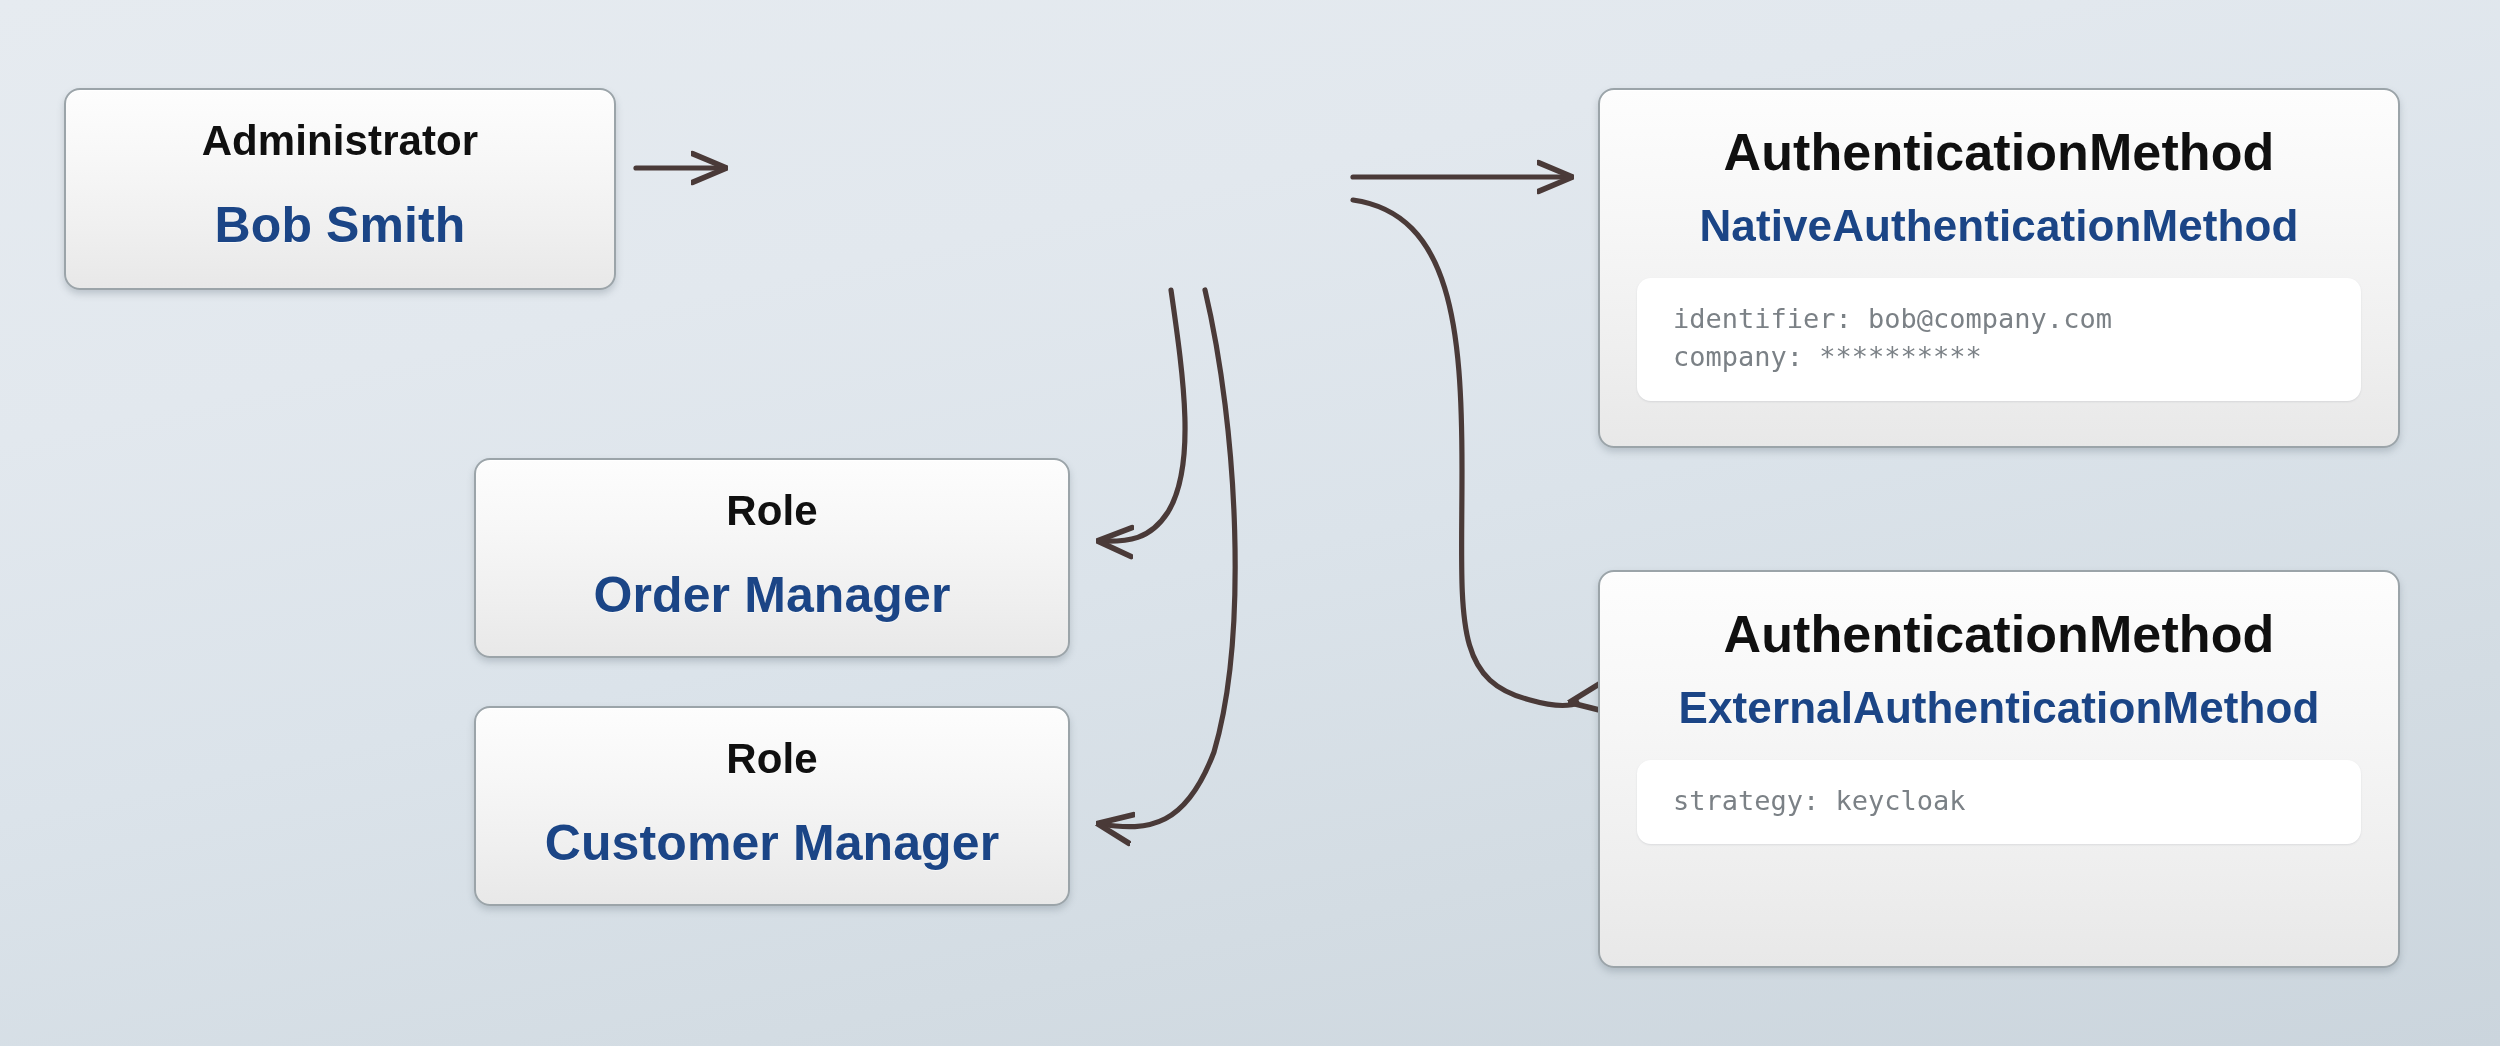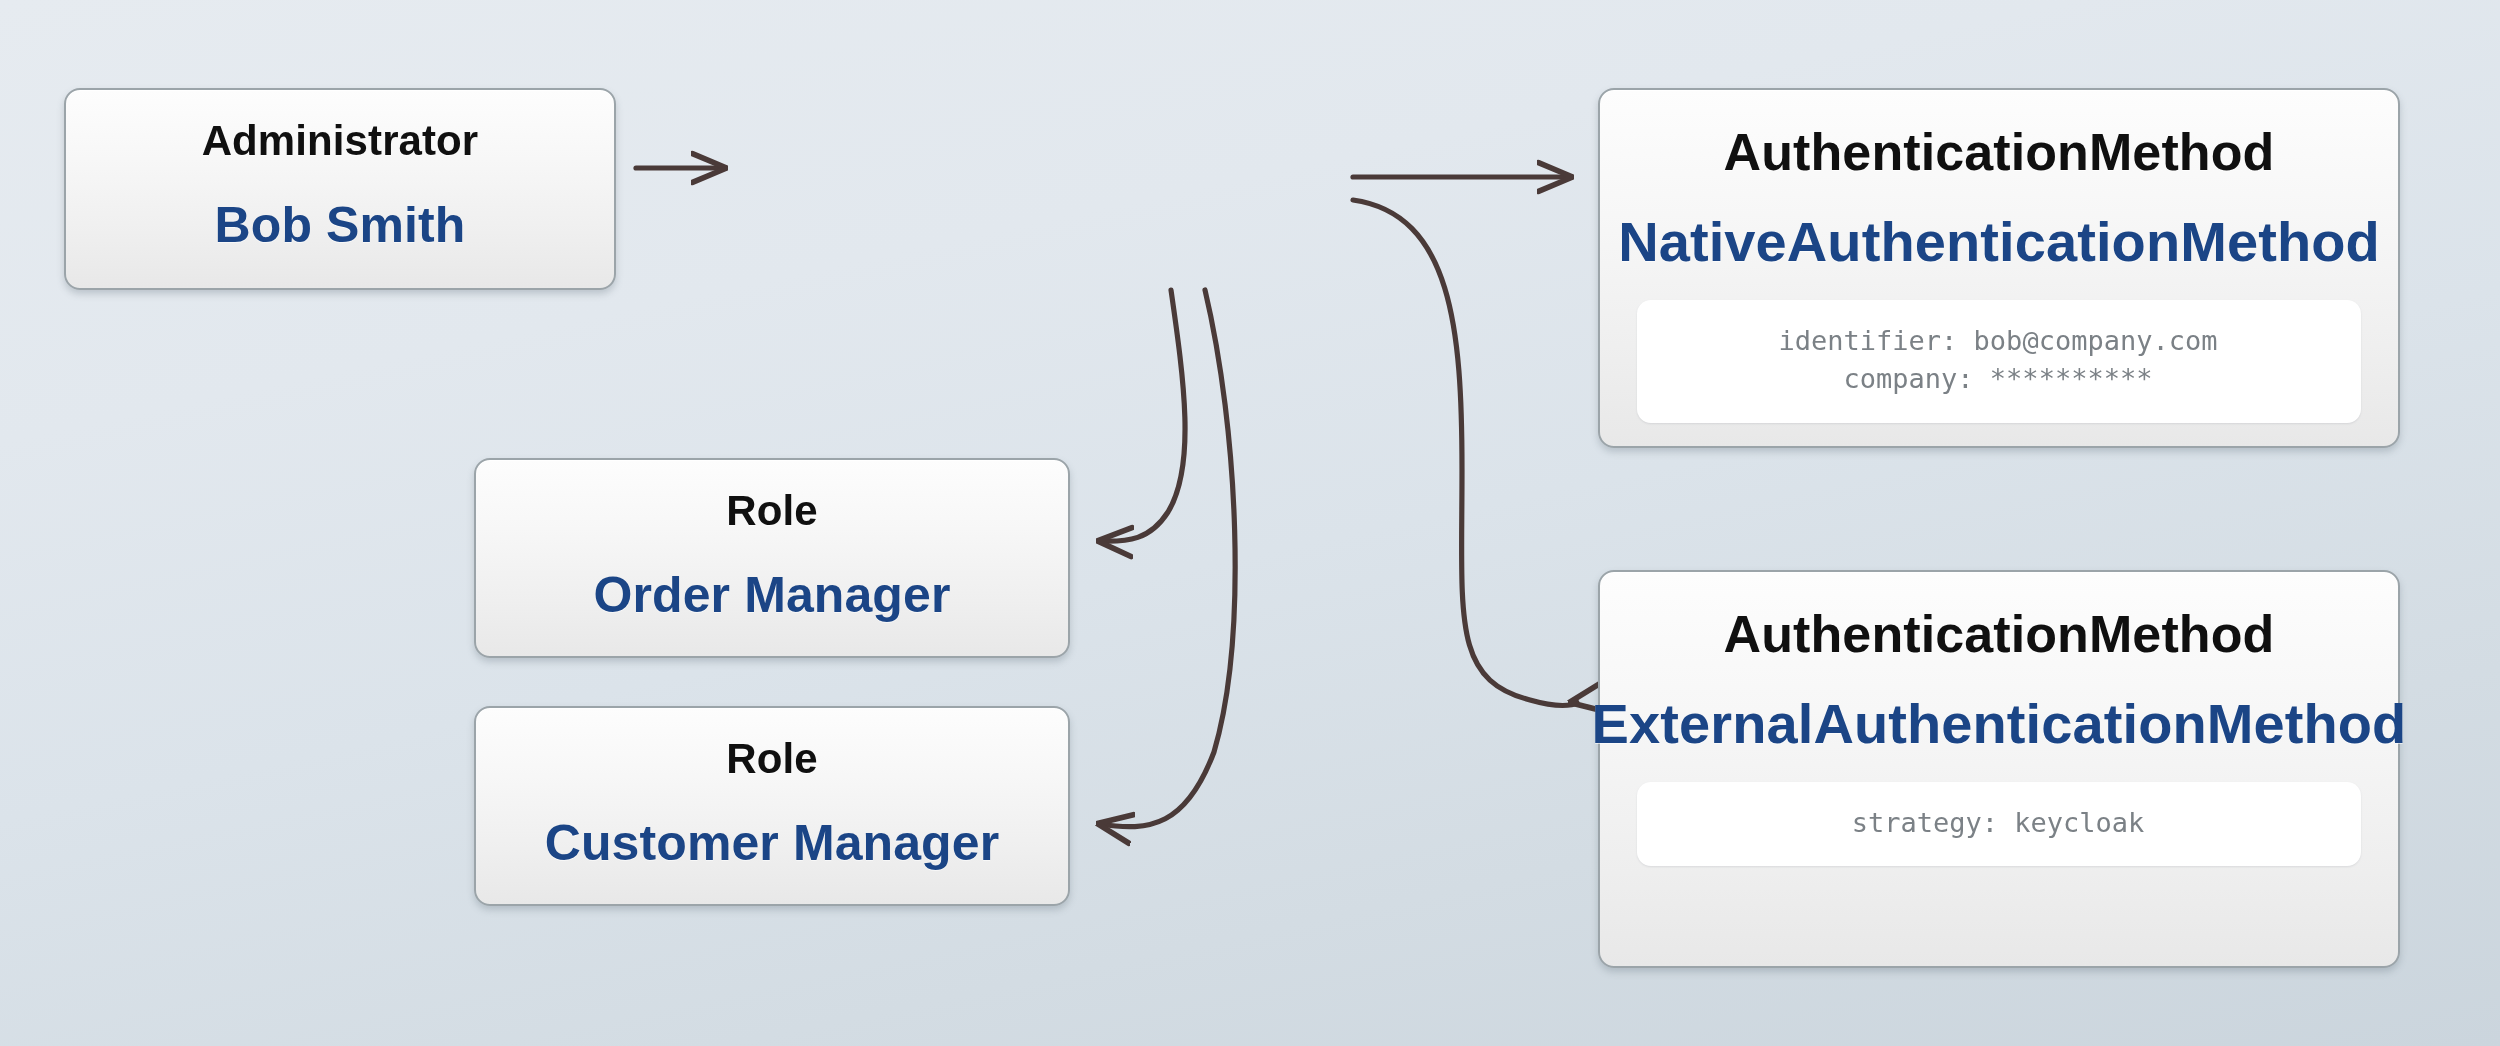--- a/index.html
+++ b/index.html
@@ -2,21 +2,21 @@
 <html><head>
 <meta charset="utf-8">
 <style>
   html,body{margin:0;padding:0;}
   body{
     width:2500px;height:1046px;overflow:hidden;
     font-family:"Liberation Sans", sans-serif;
     background:linear-gradient(168deg,#e6ebf0 0%,#e2e8ee 28%,#dbe3ea 52%,#d3dce3 76%,#cbd5dd 100%);
     position:relative;
   }
-  #stage{position:absolute;inset:0;text-align:center;}
+  #stage{position:absolute;inset:0;}
 
   
   .node{
     position:absolute;
     box-sizing:border-box;
     border:2px solid #9ba4a9;
     border-radius:16px;
     background:linear-gradient(180deg,#fdfdfd 0%,#f7f7f7 35%,#efefef 72%,#e8e8e8 100%);
     box-shadow:0 4px 7px rgba(80,95,110,.26), 0 1px 0 #ffffff inset;
     display:flex;flex-direction:column;align-items:center;
@@ -36,28 +36,28 @@
     text-shadow:0 1px 0 rgba(255,255,255,.6);
     white-space:nowrap;
   }
 
   
   .simple .title{font-size:42px;line-height:1;margin-top:30px;}
   .simple .subtitle{font-size:50px;line-height:1;margin-top:38px;}
 
   
   .auth .title{font-size:52px;line-height:1;margin-top:36px;}
-  .auth .subtitle{font-size:56px;line-height:1;margin-top:36px;}
+  .auth .subtitle{font-size:44px;line-height:1;margin-top:26px;}
 
   .detail{
     margin-top:30px;
     width:calc(100% - 74px);
     background:#ffffff;
     border-radius:14px;
-    padding:22px 26px 24px 24px;
+    padding:22px 26px 24px 36px;
     box-sizing:border-box;
     box-shadow:0 1px 2px rgba(120,130,140,.18);
   }
   .detail .line{
     font-family:"DejaVu Sans Mono","Liberation Mono",monospace;
     font-size:27px;
     line-height:1.42;
     color:#7b8186;
     white-space:pre;
     letter-spacing:0px;

